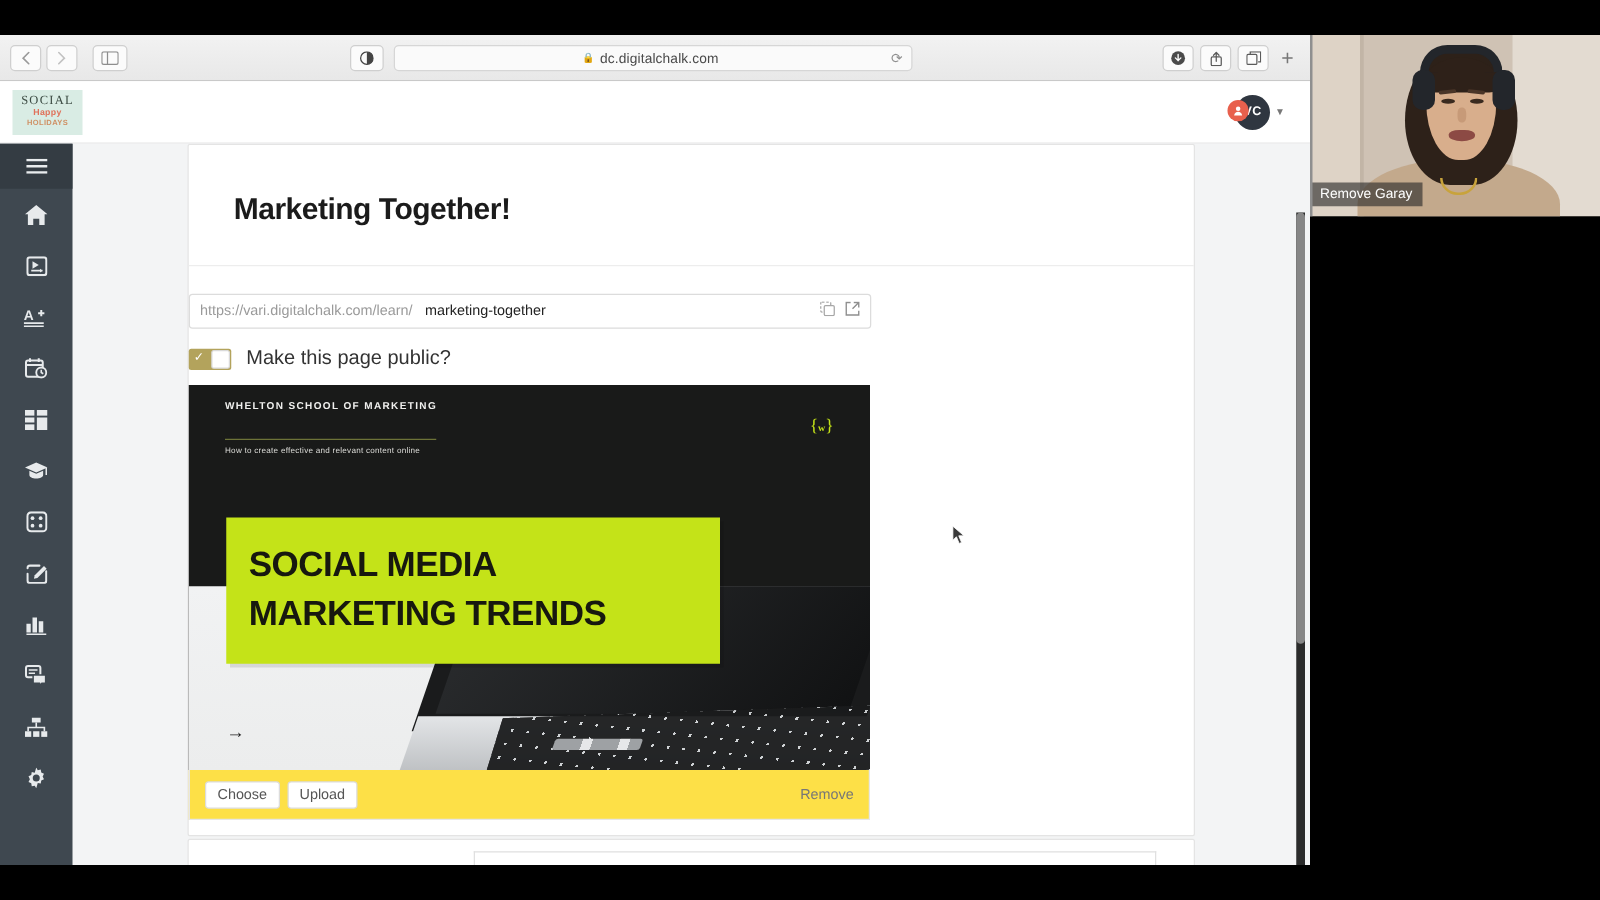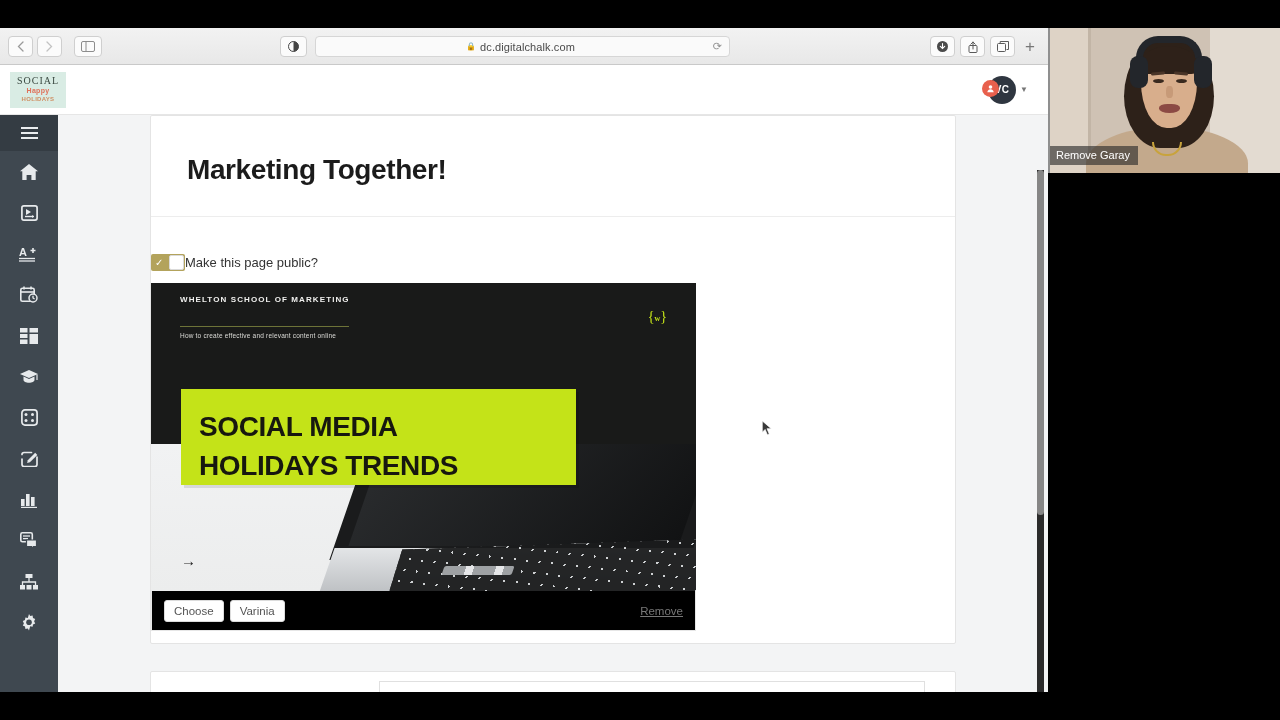--- a/index.html
+++ b/index.html
@@ -115,21 +115,21 @@
   }
   .side-item svg { display: block; }
 
   
   .content { flex: 1; position: relative; overflow: hidden; padding: 0; }
   .card {
     position: absolute; left: 92px; top: 0; width: 806px;
     background: #fff; border: 1px solid #e4e4e4; border-radius: 2px;
   }
   .card-title {
-    font-size: 28px; font-weight: bold; color: #1b1b1b;
+    font-size: 24px; font-weight: bold; color: #1b1b1b;
     padding: 38px 36px 30px 36px;
     letter-spacing: -.4px;
     border-bottom: 1px solid #ededed;
   }
   .form { padding: 22px 0 0 0; }
   .row { display: flex; align-items: flex-start; padding: 0 0 12px 0; }
   .row .lbl {
     width: 200px; flex: 0 0 200px;
     font-size: 11.5px; font-weight: bold; color: #222;
     padding-left: 36px; padding-top: 7px;
@@ -146,21 +146,21 @@
   .toggle-wrap { display: flex; align-items: center; padding-top: 3px; }
   .toggle {
     width: 34px; height: 17px; background: #b3a35c; border-radius: 2px;
     display: flex; align-items: center; position: relative;
   }
   .toggle .chk { color: #fff; font-size: 10px; margin-left: 4px; line-height: 1; }
   .toggle .knob {
     position: absolute; right: 1px; top: 1px;
     width: 15px; height: 15px; background: #fff; border: 1px solid #dadada; border-radius: 2px;
   }
-  .toggle-label { font-size: 13px; color: #333; }
+  .toggle-label { font-size: 16px; color: #333; margin-left: 12px; }
 
   .imgbox { width: 545px; }
   .hero {
     width: 545px; height: 308px; position: relative; overflow: hidden;
     background: #191a19;
   }
   .hero .kicker {
     position: absolute; left: 29px; top: 12px;
     font-size: 8px; color: #f0f0ee; letter-spacing: 1.1px; font-weight: bold;
   }
@@ -208,41 +208,41 @@
     background: linear-gradient(90deg,#9ea1a4 0 22px,#e6e7e9 22px 30px,#9ea1a4 30px 52px,#e6e7e9 52px 60px,#9ea1a4 60px 70px);
     transform: skewX(-19deg);
     border-radius: 2px;
   }
   .hero .arrow {
     position: absolute; left: 30px; top: 109px;
     font-size: 15px; color: #1b1b1b; line-height: 1;
   }
   .hero .banner {
     position: absolute; left: 30px; top: 106px;
-    width: 395px; height: 96px;
+    width: 395px; height: 117px;
     background: #c4e318;
     padding: 18px 0 0 18px;
     box-shadow: 3px 3px 0 rgba(0,0,0,.10);
   }
   .hero .banner .l1, .hero .banner .l2 {
     font-size: 28px; font-weight: bold; color: #17180f;
     letter-spacing: -.4px; line-height: 39px;
   }
 
   .imgactions {
-    width: 545px; height: 40px; background: #000000;
+    width: 545px; height: 40px; background: #fde047;
     border: 1px solid #e6e6e6; border-top: none;
     display: flex; align-items: center; padding: 0 12px;
   }
   .btn {
     font-size: 11.5px; color: #555; background: #fff;
     border: 1px solid #dcdcdc; border-radius: 3px;
     padding: 4px 9px; margin-right: 6px;
   }
-  .link-rm { margin-left: auto; font-size: 11.5px; color: #777; text-decoration: underline; }
+  .link-rm { margin-left: auto; font-size: 11.5px; color: #777; }
 
   .card2 {
     position: absolute; left: 92px; top: 556px; width: 806px; height: 30px;
     background: #fff; border: 1px solid #e4e4e4; border-radius: 2px;
   }
   .card2 .inner {
     position: absolute; left: 228px; top: 9px; width: 546px; height: 26px;
     border: 1px solid #e0e0e0; border-bottom: 2px solid #a08f4d; background: #fff;
   }
 
@@ -523,20 +523,38 @@
       </div>
 
       <div class="content">
 
         <div class="card">
           <div class="card-title">Marketing Together!</div>
 
           <div class="form">
 
             <div class="row">
+              <div class="urlfield">
+                <span class="prefix">https://vari.digitalchalk.com/learn/</span>
+                <span class="slug">marketing-together</span>
+                <span class="acts">
+                  <span>
+                    <svg width="12" height="12" viewBox="0 0 12 12">
+                        <rect x="0.6" y="0.6" width="8" height="8" rx="1" stroke="#a6a6a6" stroke-dasharray="2 1.4" fill="none"></rect>
+                        <rect x="3.4" y="3.4" width="8" height="8" rx="1" stroke="#a6a6a6" fill="#fff"></rect>
+                      </svg>
+                  </span>
+                  <span>
+                    <svg width="12" height="12" viewBox="0 0 12 12">
+                        <path d="M4.5 1H1v10h10V7.5" stroke="#8f8f8f" fill="none" stroke-width="1.1"></path>
+                        <path d="M7 1h4v4M11 1L6 6" stroke="#8f8f8f" fill="none" stroke-width="1.1"></path>
+                      </svg>
+                  </span>
+                </span>
+              </div>
             </div>
 
             <div class="row">
               <div class="toggle-wrap">
                 <div class="toggle">
                   <span class="chk">✓</span>
                   <span class="knob"></span>
                 </div>
                 <div class="toggle-label">Make this page public?</div>
               </div>
@@ -555,27 +573,27 @@
                     <div class="lidtop"></div>
                     <div class="lidscreen"></div>
                     <div class="base"></div>
                     <div class="keys"></div>
                     <div class="ports"></div>
                     <div class="arrow">→</div>
                   </div>
 
                   <div class="banner">
                     <div class="l1">SOCIAL MEDIA</div>
-                    <div class="l2">HOLIDAYS TRENDS</div>
+                    <div class="l2">MARKETING TRENDS</div>
                   </div>
                 </div>
 
                 <div class="imgactions">
                   <button class="btn">Choose</button>
-                  <button class="btn">Varinia</button>
+                  <button class="btn">Upload</button>
                   <span class="link-rm">Remove</span>
                 </div>
 
               </div>
             </div>
 
           </div>
         </div>
 
         <div class="card2">

